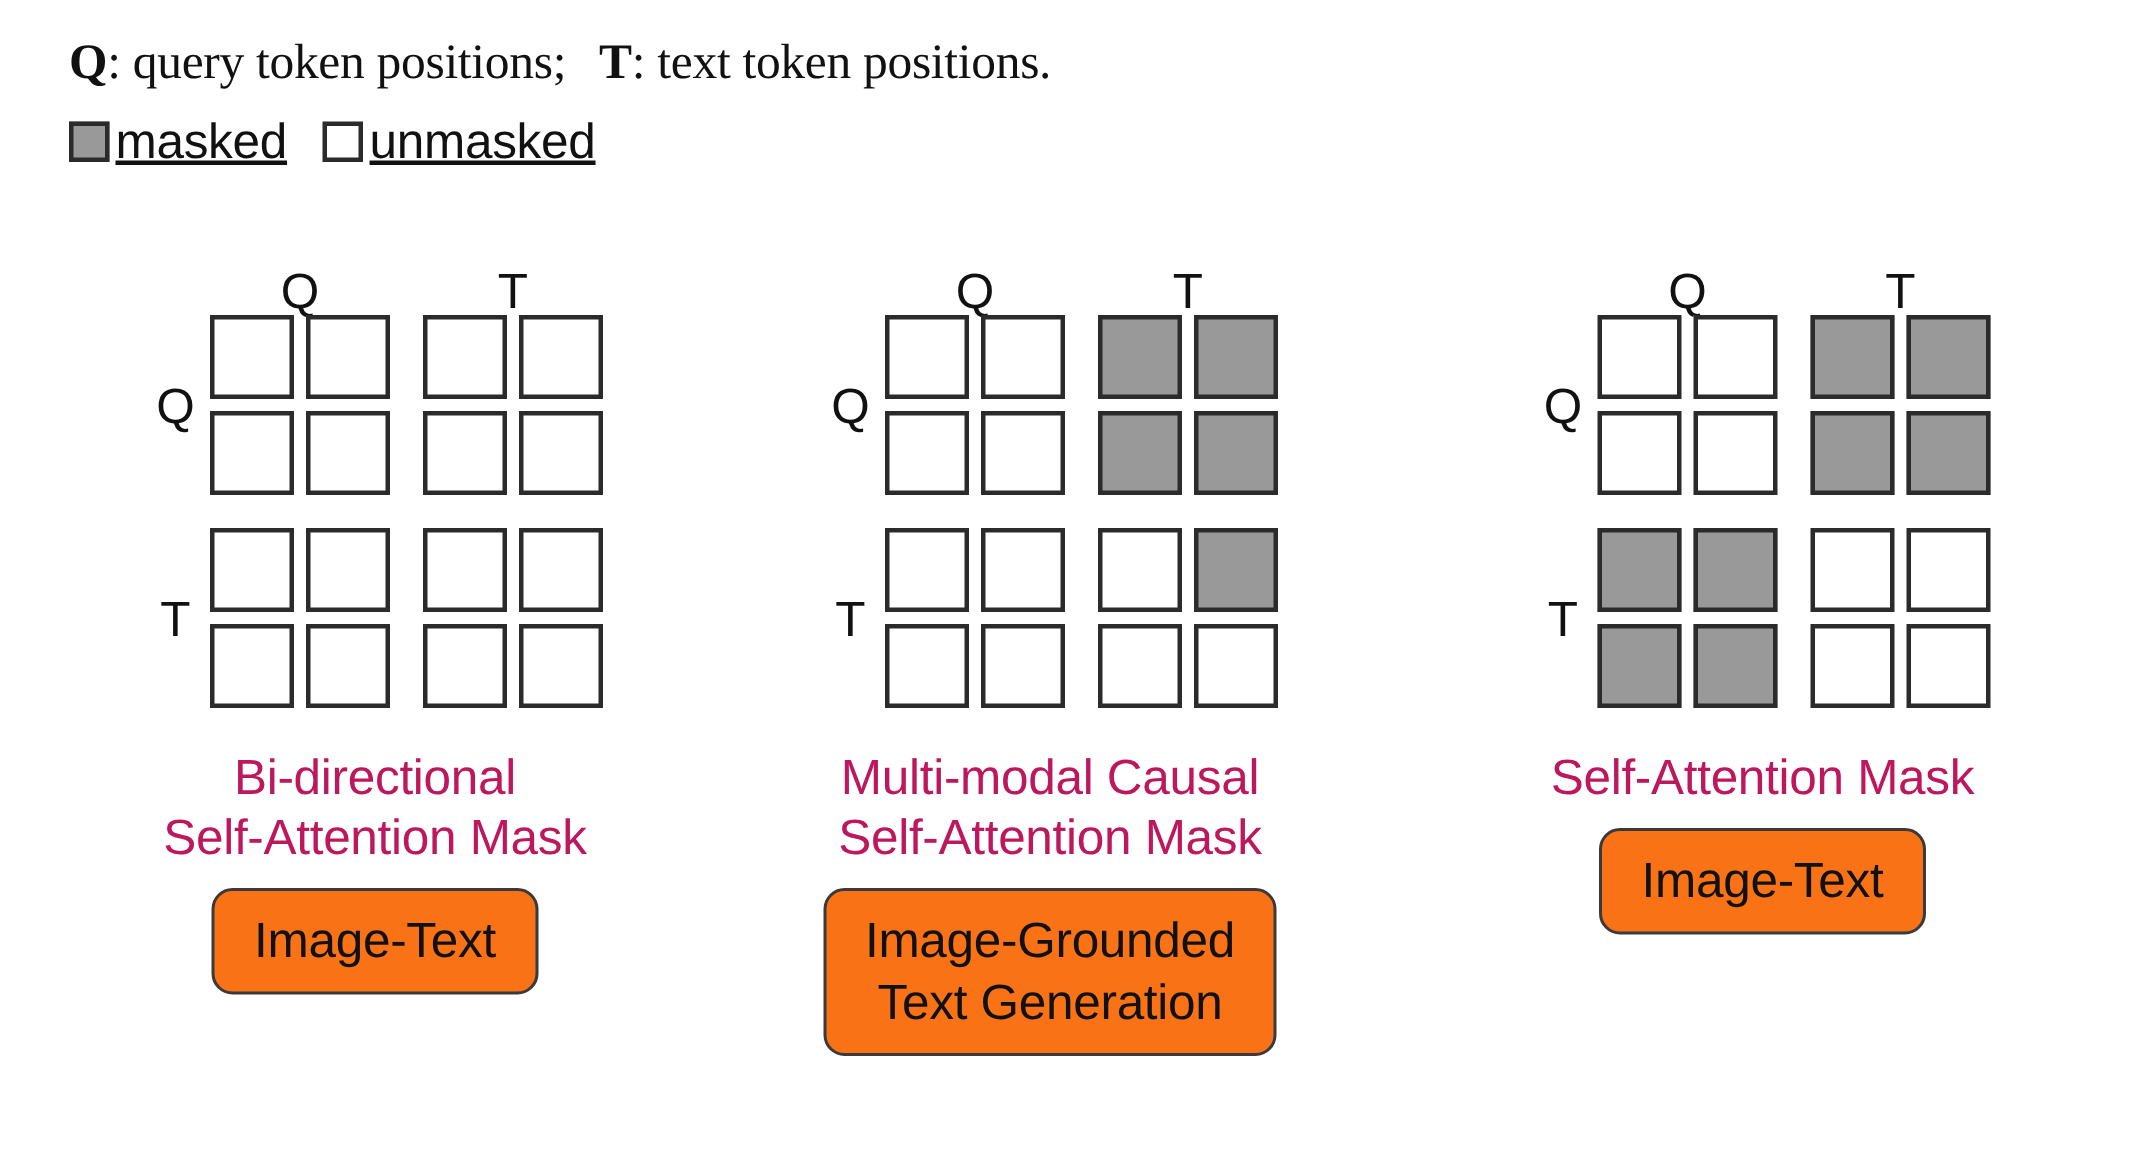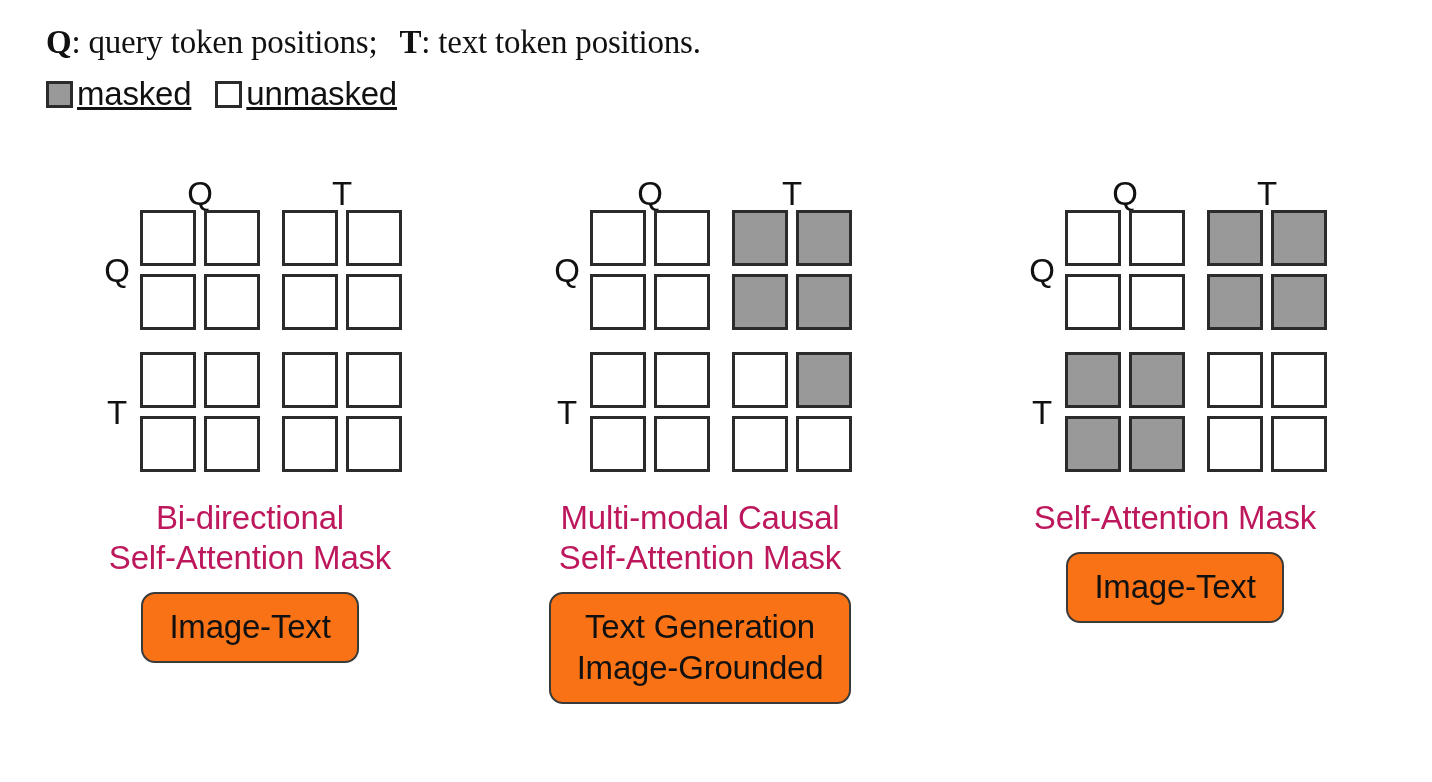--- a/index.html
+++ b/index.html
@@ -300,22 +300,22 @@
             </div>
         </div>
       </div>
     </div>
     <div class="caption">
       <div>Multi-modal Causal</div>
       <div>Self-Attention Mask</div>
     </div>
     <div class="pill-wrap">
       <div class="pill">
+        <span class="l2">Image-Grounded</span>
         <span class="l2">Text Generation</span>
-        <span class="l2">Image-Grounded</span>
       </div>
     </div>
   </div>
 
   <div class="panel p2">
     <div class="matrix-wrap">
       <div class="matrix">
         <div class="corner-cell"></div>
         <div class="col-headers">
           <div class="col-head-group">

